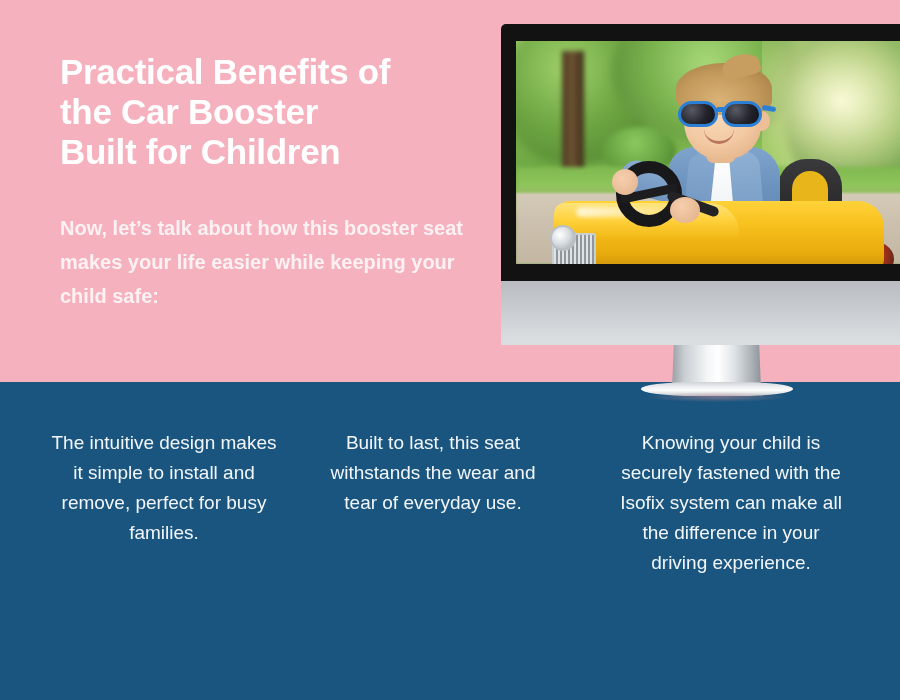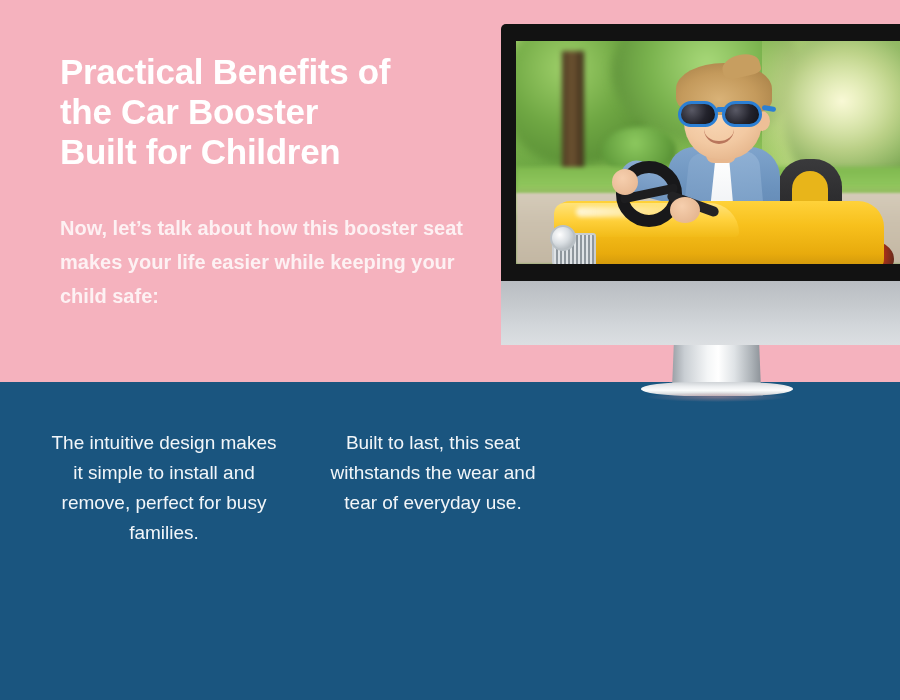--- a/index.html
+++ b/index.html
@@ -435,16 +435,17 @@
 
     <div class="monitor-chin"></div>
     <div class="monitor-neck"></div>
     <div class="monitor-foot"></div>
     <div class="monitor-shadow"></div>
   </div>
 
   <div class="columns">
     <div class="col col-1">The intuitive design makes it simple to install and remove, perfect for busy families.</div>
     <div class="col col-2">Built to last, this seat withstands the wear and tear of everyday use.</div>
+    <div class="col col-3">Knowing your child is securely fastened with the Isofix system can make all the difference in your driving experience.</div>
 
   </div>
 
 </div>
 
 </body></html>

